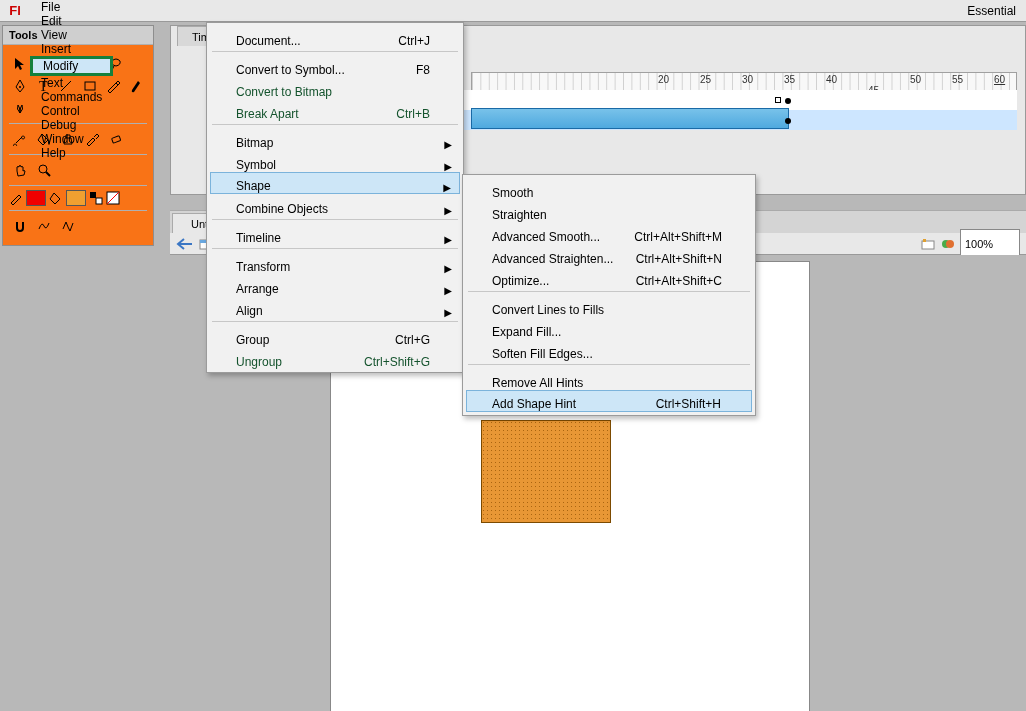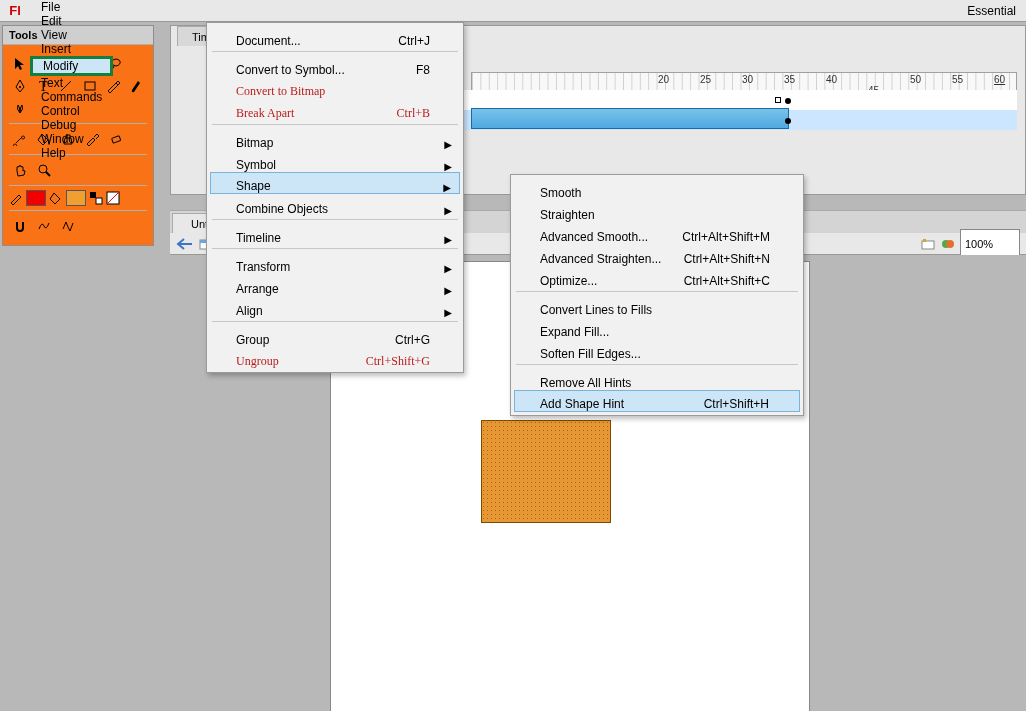--- a/index.html
+++ b/index.html
@@ -31,23 +31,23 @@
 .kf-open{position:absolute;width:6px;height:6px;border:1px solid #000;background:#fff;}
 .doc-tab-bar{position:absolute;left:170px;right:0;top:210px;height:23px;background:#d4d4d4;border-top:1px solid #aaa;}
 .doc-tab{position:absolute;left:2px;top:2px;height:21px;padding:0 18px;background:#e8e8e8;border:1px solid #aaa;display:flex;align-items:center;font-size:11px;}
 .doc-toolbar{position:absolute;left:170px;right:0;top:233px;height:22px;background:#e8e8e8;border-bottom:1px solid #999;display:flex;align-items:center;padding:0 6px;gap:4px;}
 .doc-toolbar .spacer{flex:1;}
 .zoom-box{width:60px;height:30px;background:#fff;border:1px solid #888;display:flex;align-items:center;padding:0 4px;font-size:11px;}
 .canvas-area{position:absolute;left:170px;right:0;top:255px;bottom:0;background:#b8b8b8;}
 .stage{position:absolute;left:160px;top:6px;width:480px;height:455px;background:#fff;border:1px solid #888;}
 .orange-rect{position:absolute;left:150px;top:158px;width:130px;height:103px;border:1px solid #7c4a00;background:#e89735;background-image:radial-gradient(circle at 1.5px 1.5px,#aa6510 0.7px,transparent 0.8px);background-size:4px 4px;}
 .menu-dropdown{position:absolute;left:206px;top:22px;width:258px;background:#f1f1f1;border:1px solid #9b9b9b;box-shadow:2px 3px 5px rgba(0,0,0,.25);padding:3px;z-index:50;}
-.submenu{position:absolute;left:462px;top:174px;width:294px;background:#f1f1f1;border:1px solid #9b9b9b;box-shadow:2px 3px 5px rgba(0,0,0,.25);padding:3px;z-index:50;margin-left:48px;}
+.submenu{position:absolute;left:462px;top:174px;width:294px;background:#f1f1f1;border:1px solid #9b9b9b;box-shadow:2px 3px 5px rgba(0,0,0,.25);padding:3px;z-index:50;}
 .mi{height:22px;display:flex;align-items:flex-end;padding:0 26px 0 26px;position:relative;cursor:default;}
-.mi.disabled{color:#b91c1c;font-family:Liberation Serif, serif;}
+.mi.disabled{color:#14532d;}
 .mi.hover{background:#cde6f7;border:1px solid #7bb3db;padding:0 25px 0 25px;}
 .mi .short{position:absolute;right:30px;}
 .mi .arrow{position:absolute;right:8px;font-size:10px;}
 .sep{height:1px;margin:3px 2px;background:#c7c7c7;}
 svg{display:block;}
 </style>
 </head>
 <body>
 
 <div class="menubar">

